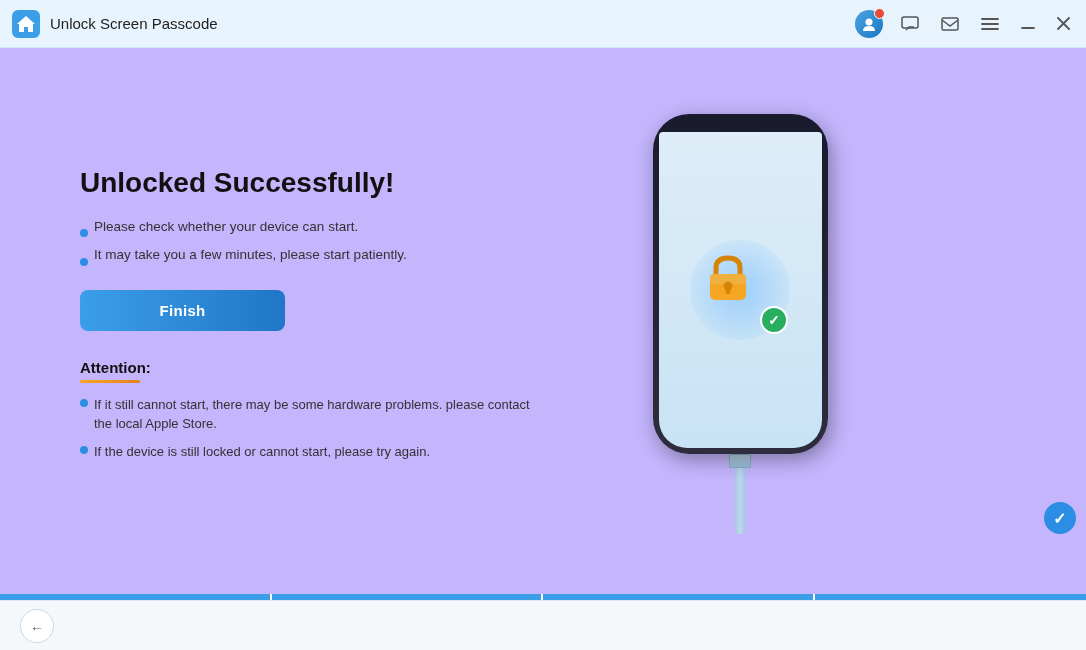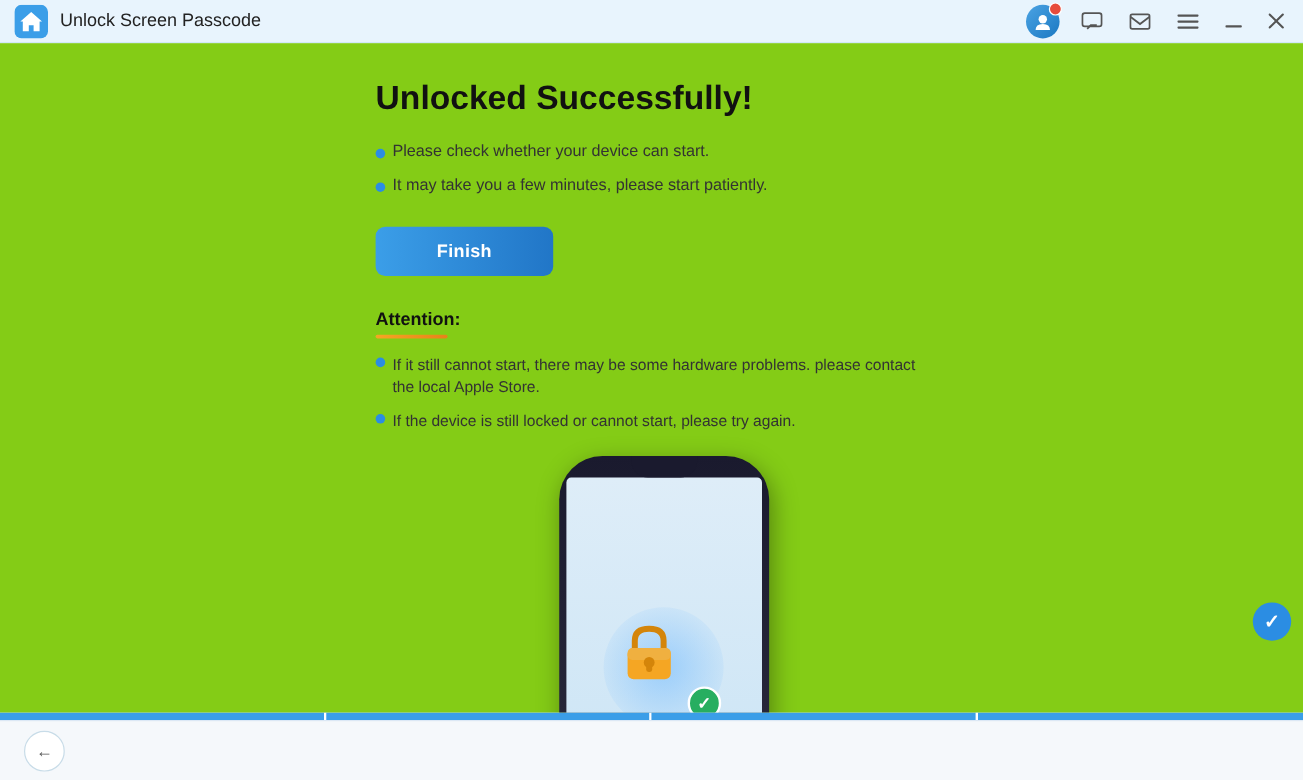--- a/index.html
+++ b/index.html
@@ -13,21 +13,21 @@
       flex-direction: column;
     }
 
     
     .title-bar {
       display: flex;
       align-items: center;
       background: #e8f4fd;
       border-bottom: 1px solid #d0e8f8;
       padding: 0 12px;
-      height: 36px;
+      height: 48px;
       flex-shrink: 0;
     }
     .title-bar-home-icon {
       width: 28px;
       height: 28px;
       margin-right: 10px;
       flex-shrink: 0;
     }
     .title-bar-title {
       font-size: 15px;
@@ -69,23 +69,22 @@
       width: 9px;
       height: 9px;
       background: #e74c3c;
       border-radius: 50%;
       border: 1.5px solid white;
     }
 
     
     .main-content {
       flex: 1;
-      background: #84cc16;
-      display: flex;
-      flex-direction: column;
+      background: #c4b5fd;
+      display: flex;
       align-items: center;
       padding: 30px 60px 24px 80px;
       position: relative;
       overflow: hidden;
     }
 
     
     .left-panel {
       flex: 1;
       max-width: 480px;
@@ -101,40 +100,40 @@
 
     .bullet-list {
       list-style: none;
       margin-bottom: 24px;
     }
     .bullet-list li {
       font-size: 13.5px;
       color: #333;
       margin-bottom: 8px;
       display: flex;
-      align-items: center;
+      align-items: flex-end;
       gap: 6px;
       line-height: 1.5;
     }
     .bullet-dot {
       width: 8px;
       height: 8px;
       border-radius: 50%;
       background: #2b8de3;
       flex-shrink: 0;
       margin-top: 4px;
     }
 
     .finish-btn {
       background: linear-gradient(90deg, #3b9ee8, #2176c7);
       color: white;
       border: none;
       border-radius: 8px;
       padding: 12px 0;
-      width: 148px;
+      width: 205px;
       font-size: 15px;
       font-weight: 600;
       cursor: pointer;
       margin-bottom: 28px;
       letter-spacing: 0.3px;
     }
 
     .attention-section {
       margin-bottom: 20px;
     }

